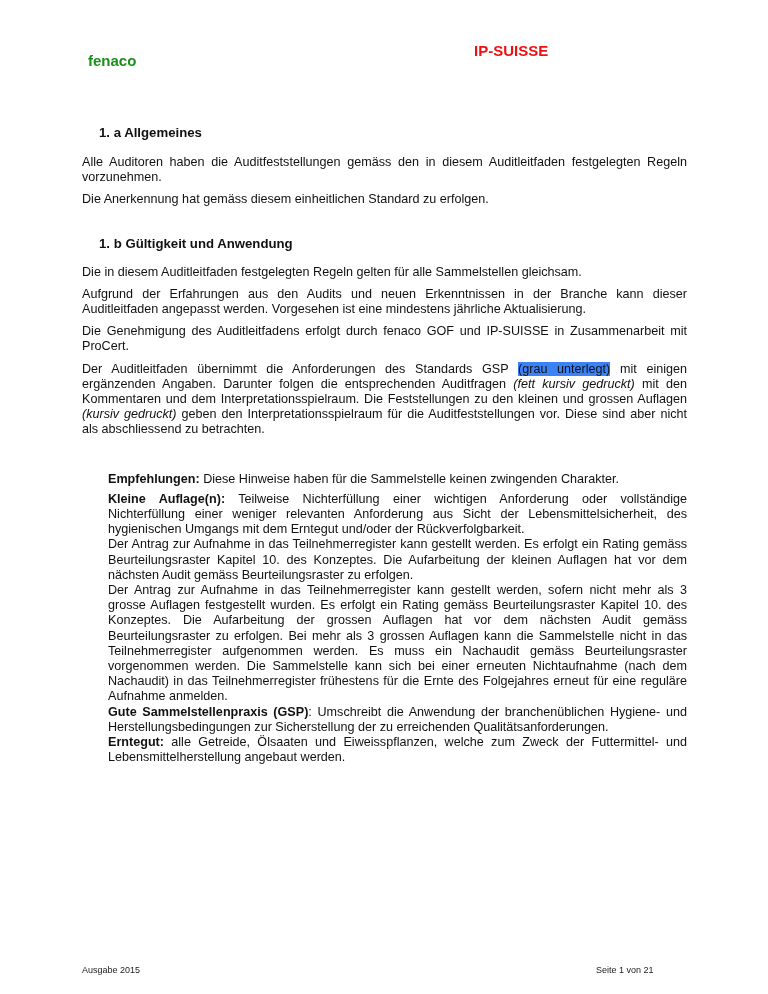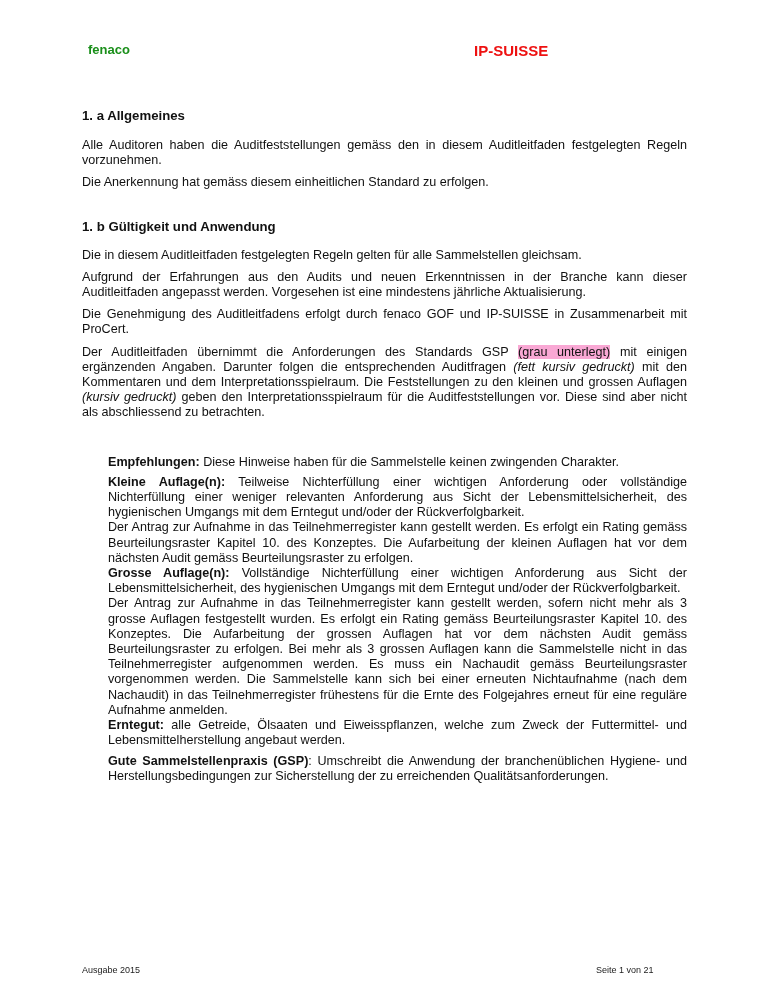--- a/index.html
+++ b/index.html
@@ -1,32 +1,32 @@
 <!DOCTYPE html>
 <html><head>
 <meta charset="utf-8">
 <style>
   html, body { margin: 0; padding: 0; background: #ffffff; }
   body { width: 768px; height: 994px; position: relative; overflow: hidden;
          font-family: "Liberation Sans", sans-serif; color: #111; }
   .header { position: absolute; top: 36px; left: 0; width: 768px; height: 30px; }
-  .brand-left { position: absolute; left: 88px; top: 6px; font-size: 13px; font-weight: bold; color: #1a8f1a; }
+  .brand-left { position: absolute; left: 88px; top: 16px; font-size: 15px; font-weight: bold; color: #1a8f1a; }
   .doc-title { position: absolute; left: 205px; top: 2px; font-size: 19.5px; font-weight: bold; color: #111; }
   .brand-right { position: absolute; left: 474px; top: 6px; font-size: 15px; font-weight: bold; color: #ee1111; }
   .content { position: absolute; left: 82px; top: 108px; width: 410px; }
   .content { width: 605px; }
-  h2 { font-size: 13.2px; font-weight: bold; margin: 0; line-height: 16px; }
+  h2 { font-size: 13.2px; font-weight: bold; margin: 17px; line-height: 16px; }
   p { font-size: 12.6px; line-height: 15.2px; margin: 0 0 7px 0; text-align: justify; }
   .s1a-title { margin-bottom: 14px; }
   .s1b { margin-top: 28px; }
   .s1b-title { margin-bottom: 13px; }
   .s2 { margin-top: 34px; }
   .s2-title { margin-bottom: 12px; }
   .s2 p { margin-bottom: 5px; padding-left: 26px; }
-  .hl { background: #f9a8d4; }
+  .hl { background: #3b82f6; }
   .footer { position: absolute; top: 965px; left: 0; width: 768px; font-size: 9px; color: #222; }
   .footer-left { position: absolute; left: 82px; }
   .footer-right { position: absolute; left: 596px; }
 </style>
 </head>
 <body>
 
 <div class="header">
   <span class="brand-left">fenaco</span>
   <span class="brand-right">IP-SUISSE</span>
@@ -44,23 +44,22 @@
     <p>Die in diesem Auditleitfaden festgelegten Regeln gelten für alle Sammelstellen gleichsam.</p>
     <p>Aufgrund der Erfahrungen aus den Audits und neuen Erkenntnissen in der Branche kann dieser Auditleitfaden angepasst werden. Vorgesehen ist eine mindestens jährliche Aktualisierung.</p>
     <p>Die Genehmigung des Auditleitfadens erfolgt durch fenaco GOF und IP-SUISSE in Zusammenarbeit mit ProCert.</p>
     <p><span>Der Auditleitfaden übernimmt die Anforderungen des Standards GSP </span><span class="hl">(grau unterlegt)</span><span> mit einigen ergänzenden Angaben. Darunter folgen die entsprechenden Auditfragen </span><i>(fett kursiv gedruckt)</i><span> mit den Kommentaren und dem Interpretationsspielraum. Die Feststellungen zu den kleinen und grossen Auflagen </span><i>(kursiv gedruckt)</i><span> geben den Interpretationsspielraum für die Auditfeststellungen vor. Diese sind aber nicht als abschliessend zu betrachten.</span></p>
   </section>
 
   <section class="s2">
     <p><b>Empfehlungen:</b><span> Diese Hinweise haben für die Sammelstelle keinen zwingenden Charakter.</span></p>
     <p style="margin-bottom:0"><b>Kleine Auflage(n):</b><span> Teilweise Nichterfüllung einer wichtigen Anforderung oder vollständige Nichterfüllung einer weniger relevanten Anforderung aus Sicht der Lebensmittelsicherheit, des hygienischen Umgangs mit dem Erntegut und/oder der Rückverfolgbarkeit.</span></p>
     <p style="margin-bottom:0"><span>Der Antrag zur Aufnahme in das Teilnehmerregister kann gestellt werden. Es erfolgt ein Rating gemäss Beurteilungsraster Kapitel 10. des Konzeptes. Die Aufarbeitung der kleinen Auflagen hat vor dem nächsten Audit gemäss Beurteilungsraster zu erfolgen.</span></p>
-    <p style="margin-bottom:0"><b>Grosse Auflage(n):</b><span> Vollständige Nichterfüllung einer wichtigen Anforderung aus Sicht der Lebensmittelsicherheit, des hygienischen Umgangs mit dem Erntegut und/oder der Rückverfolgbarkeit.</span></p>
     <p style="margin-bottom:0"><span>Der Antrag zur Aufnahme in das Teilnehmerregister kann gestellt werden, sofern nicht mehr als 3 grosse Auflagen festgestellt wurden. Es erfolgt ein Rating gemäss Beurteilungsraster Kapitel 10. des Konzeptes. Die Aufarbeitung der grossen Auflagen hat vor dem nächsten Audit gemäss Beurteilungsraster zu erfolgen. Bei mehr als 3 grossen Auflagen kann die Sammelstelle nicht in das Teilnehmerregister aufgenommen werden. Es muss ein Nachaudit gemäss Beurteilungsraster vorgenommen werden. Die Sammelstelle kann sich bei einer erneuten Nichtaufnahme (nach dem Nachaudit) in das Teilnehmerregister frühestens für die Ernte des Folgejahres erneut für eine reguläre Aufnahme anmelden.</span></p>
+    <p style="margin-bottom:0"><b>Gute Sammelstellenpraxis (GSP)</b><span>: Umschreibt die Anwendung der branchenüblichen Hygiene- und Herstellungsbedingungen zur Sicherstellung der zu erreichenden Qualitätsanforderungen.</span></p>
     <p><b>Erntegut:</b><span> alle Getreide, Ölsaaten und Eiweisspflanzen, welche zum Zweck der Futtermittel- und Lebensmittelherstellung angebaut werden.</span></p>
-    <p style="margin-bottom:0"><b>Gute Sammelstellenpraxis (GSP)</b><span>: Umschreibt die Anwendung der branchenüblichen Hygiene- und Herstellungsbedingungen zur Sicherstellung der zu erreichenden Qualitätsanforderungen.</span></p>
   </section>
 </div>
 
 <div class="footer">
   <span class="footer-left">Ausgabe 2015</span>
   <span class="footer-right">Seite 1 von 21</span>
 </div>
 
 </body></html>

